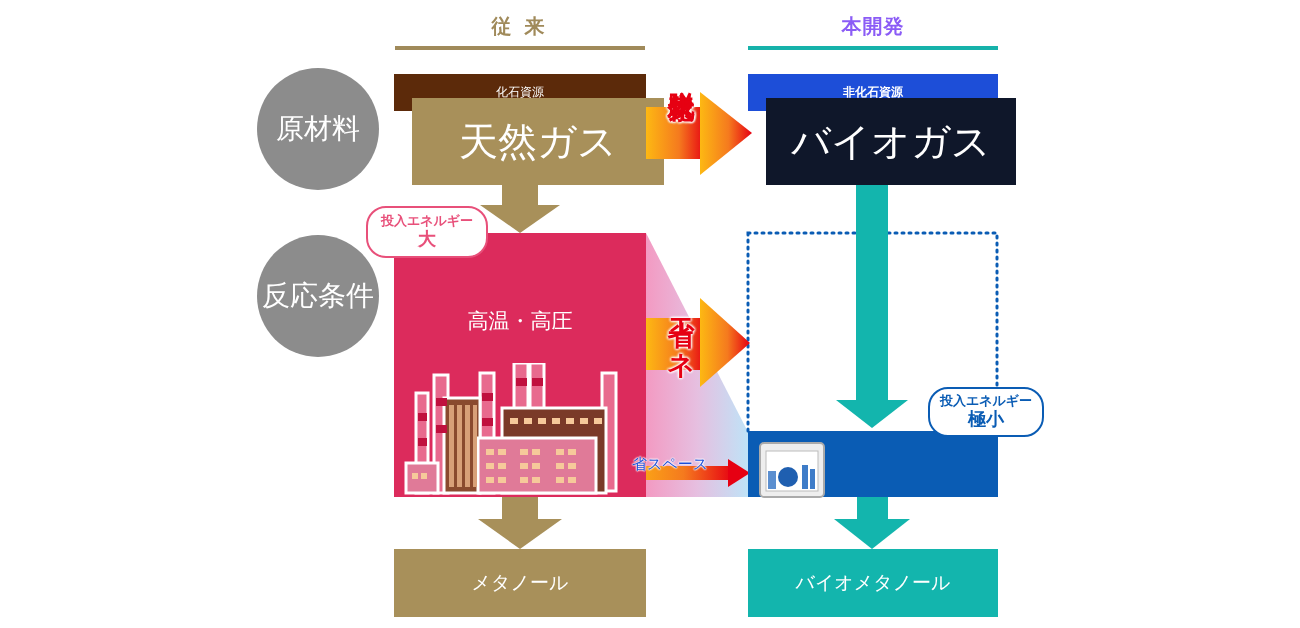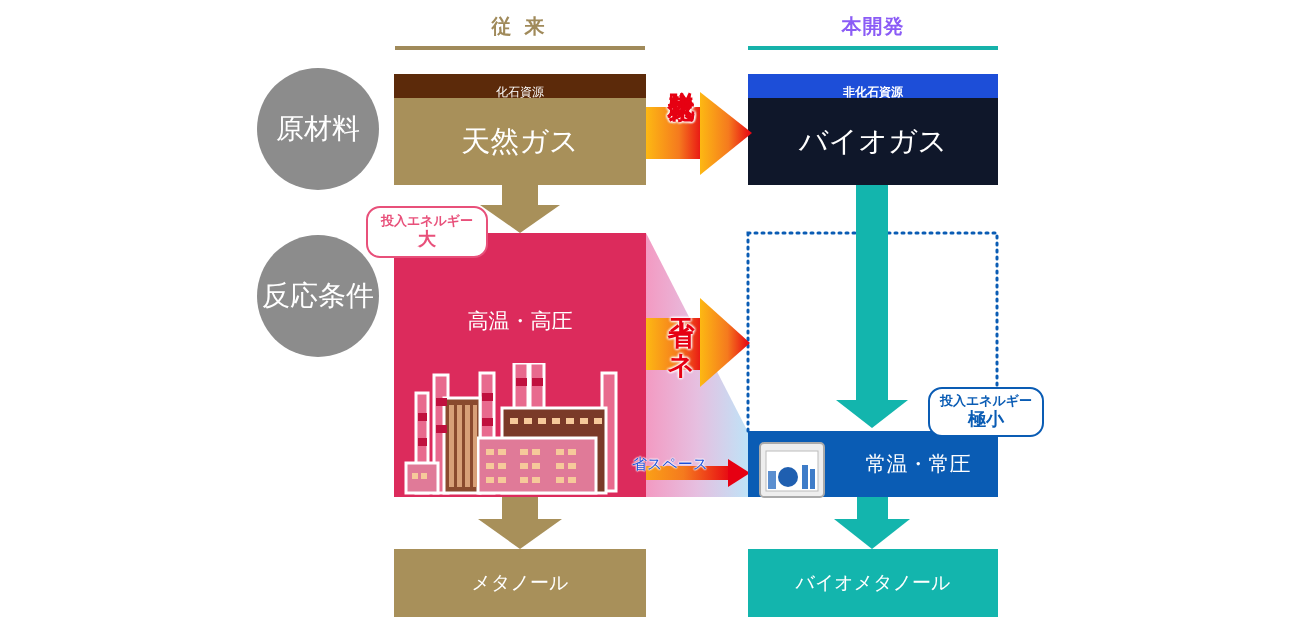--- a/index.html
+++ b/index.html
@@ -8,28 +8,28 @@
   .abs { position: absolute; }
   .center { display: flex; align-items: center; justify-content: center; text-align: center; }
 
   .col-header { font-size: 20px; font-weight: bold; letter-spacing: 4px; font-family: Liberation Serif, serif; }
   .rule { height: 4px; }
 
   .row-circle { border-radius: 50%; background: #8c8c8c; color: #fff; font-size: 28px; }
 
   .box { color: #fff; }
   .sub-label { font-size: 12px; margin-top: 13px; }
-  .main-label { font-size: 29px; }
+  .main-label { font-size: 39px; margin-left: 18px; }
   .out-label { font-size: 19px; }
 
   .vlabel { writing-mode: vertical-rl; text-orientation: upright; font-weight: bold; color: #e60012;
             font-size: 27px; letter-spacing: 1px; line-height: 1;
             text-shadow: 0 0 3px #fff, 0 0 3px #fff, 0 0 3px #fff, 0 0 3px #fff; }
 
-  .bubble { background: #fff; border-radius: 14px; font-weight: bold; line-height: 1.15; }
+  .bubble { background: #fff; border-radius: 20px; font-weight: bold; line-height: 1.15; }
   .bubble .t1 { font-size: 13px; }
   .bubble .t2 { font-size: 18px; }
 
   .hlabel { font-weight: normal; color: #1d4ed8; font-size: 15px;
             text-shadow: 0 0 2px #fff, 0 0 2px #fff, 0 0 2px #fff, 0 0 2px #fff; }
 </style>
 </head>
 <body>
 
 <div class="abs center col-header" style="left:395px; top:8px; width:250px; height:36px; color:#a08a5a;">従 来</div>
@@ -172,21 +172,20 @@
     </g>
   </svg>
 </div>
 
 <div class="abs center bubble" style="left:366px; top:206px; width:118px; height:48px; border:2px solid #e8507a; color:#e8507a; flex-direction:column;">
   <span class="t1">投入エネルギー</span>
   <span class="t2">大</span>
 </div>
 
 <div class="abs" style="left:748px; top:431px; width:250px; height:66px; background:#0a5cb4;">
-  <div class="abs center box" style="left:90px; top:0; width:160px; height:66px; font-size:21px;">常温・常圧</div>
 
   <svg class="abs" style="left:10px; top:10px;" width="70" height="60">
     <rect x="2" y="2" width="64" height="54" rx="4" fill="#eeeeee" stroke="#aaaaaa" stroke-width="2"></rect>
     <rect x="8" y="10" width="52" height="40" fill="#ffffff" stroke="#bbbbbb"></rect>
     <rect x="10" y="30" width="8" height="18" fill="#5b8fd0"></rect>
     <circle cx="30" cy="36" r="10" fill="#1f5fb0"></circle>
     <rect x="44" y="24" width="6" height="24" fill="#3e7cc8"></rect>
     <rect x="52" y="28" width="5" height="20" fill="#3e7cc8"></rect>
   </svg>
 </div>

